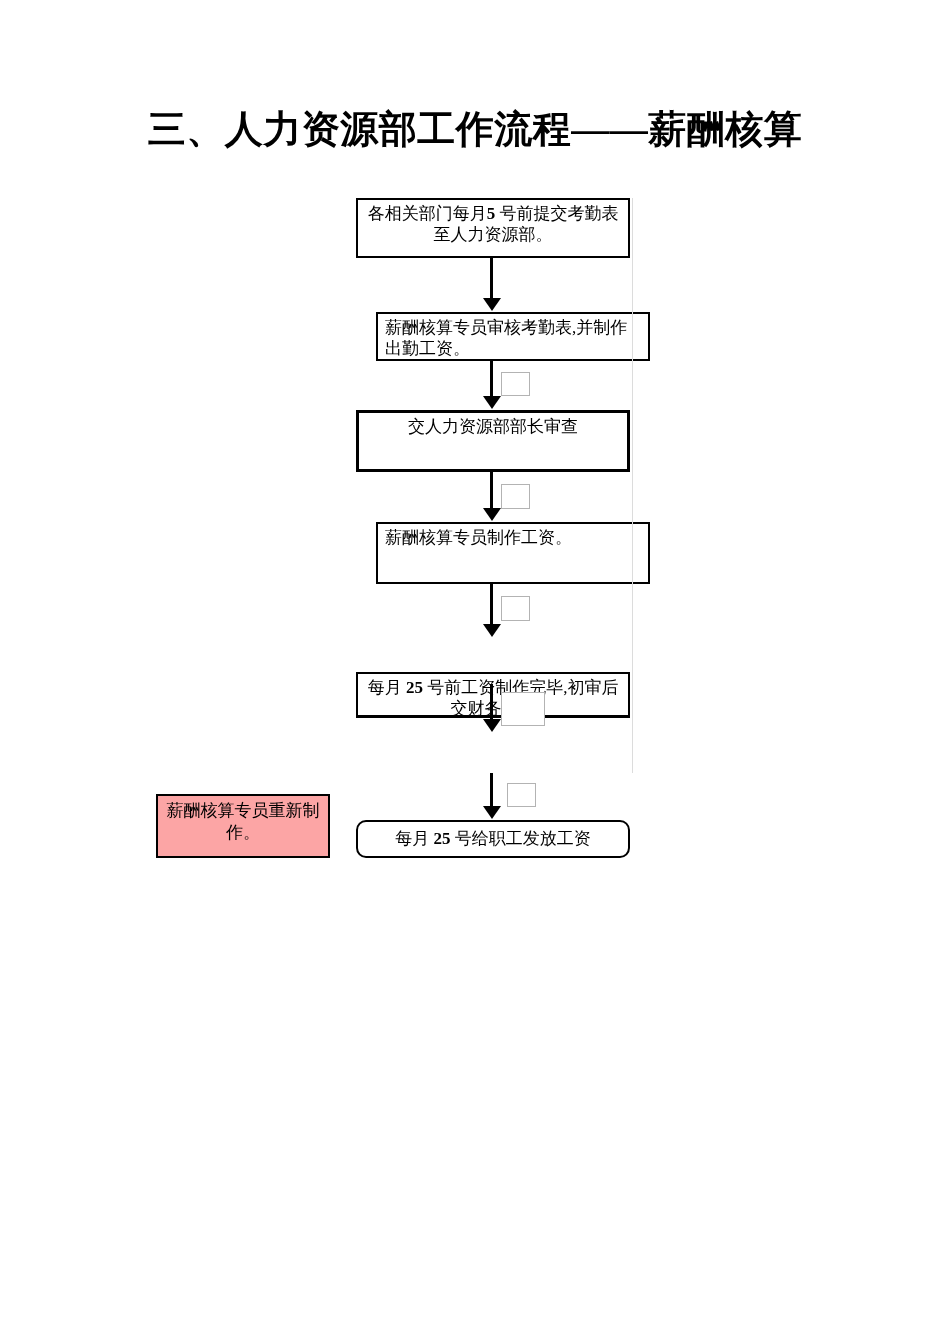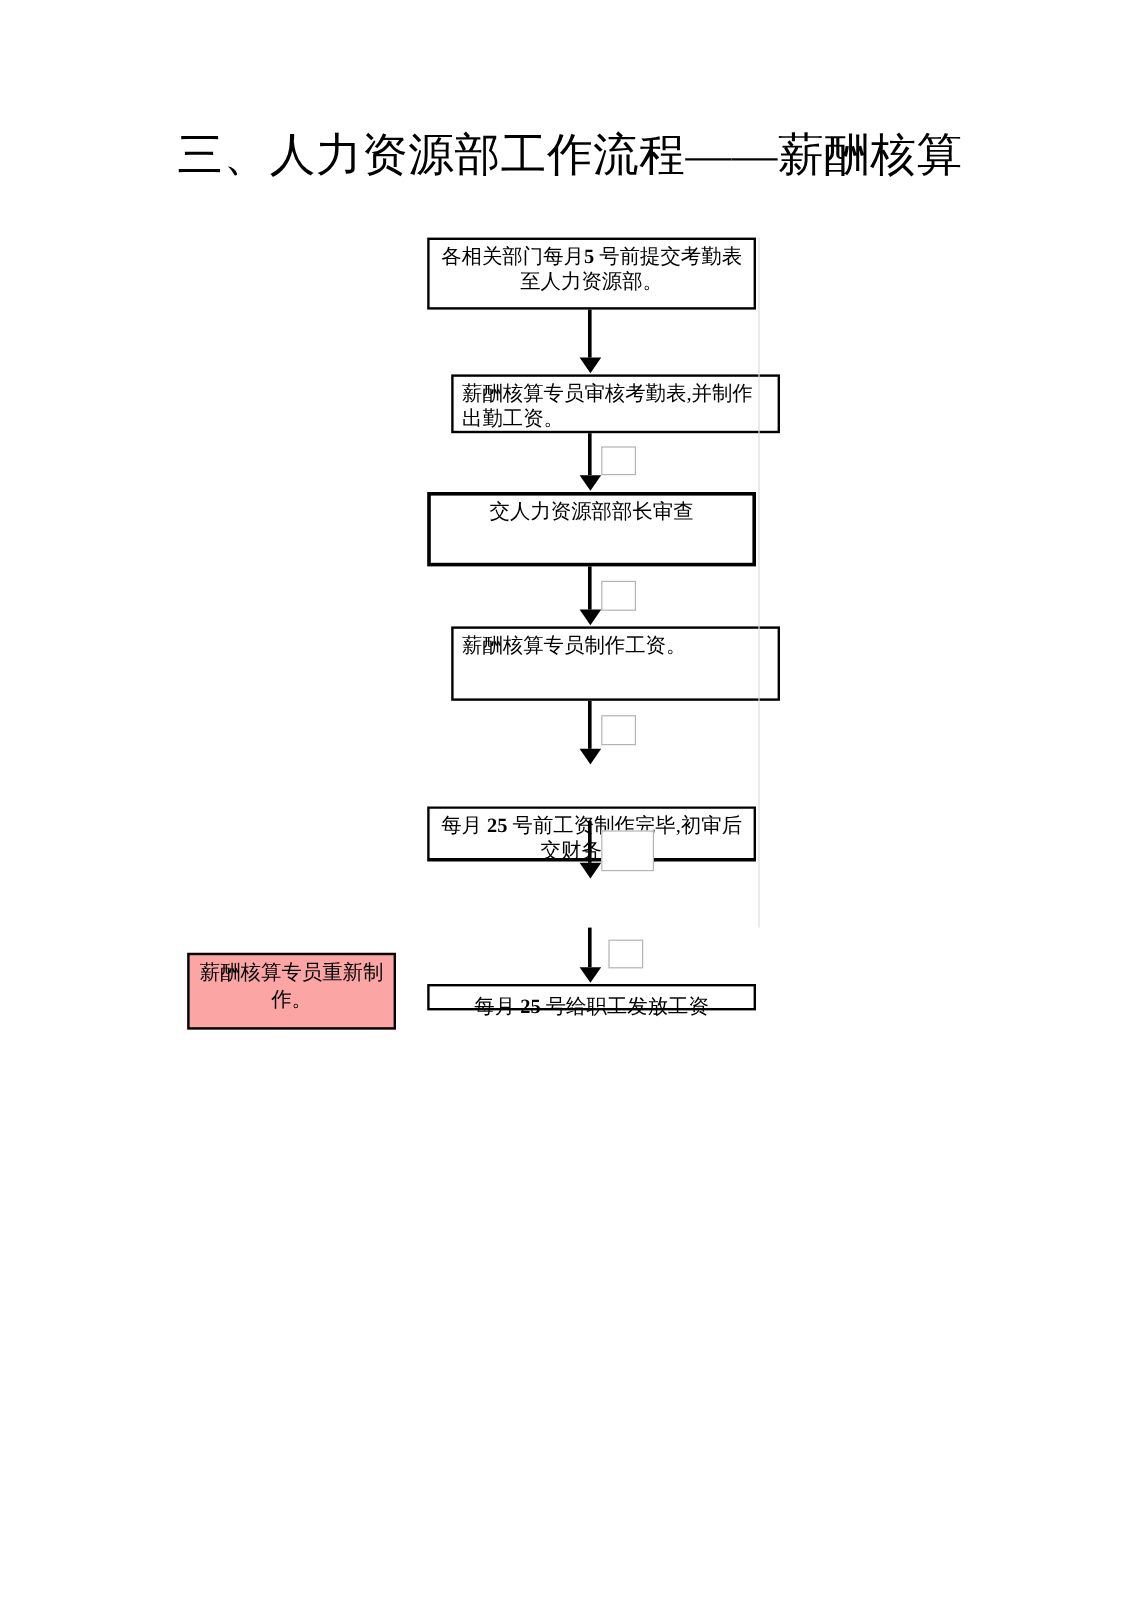--- a/index.html
+++ b/index.html
@@ -16,21 +16,21 @@
     color: #000000;
     overflow: hidden;
   }
   .doc-title {
     position: absolute;
     left: 0;
     top: 104px;
     width: 950px;
     text-align: center;
     font-size: 38px;
-    font-weight: normal;
+    font-weight: bold;
     letter-spacing: 0.5px;
     white-space: nowrap;
   }
   .fbox {
     position: absolute;
     left: 356px;
     width: 274px;
     box-sizing: border-box;
     border: 2px solid #000000;
     background: #ffffff;
@@ -41,21 +41,21 @@
     font-weight: bold;
   }
   .txt-center { text-align: center; padding: 3px 4px; }
   .txt-left   { text-align: left;   padding: 3px 7px; margin-left: 20px; }
   .box-1 { top: 198px; height: 60px; }
   .box-2 { top: 312px; height: 49px; }
   .box-3 { top: 410px; height: 62px; border-width: 3px; }
   .box-4 { top: 522px; height: 62px; }
   .box-5 { top: 672px; height: 46px; border-bottom-width: 3px; }
   .box-6 { top: 733px; height: 40px; padding-top: 5px; }
-  .box-7 { top: 820px; height: 22px; padding-top: 6px; }
+  .box-7 { top: 820px; height: 38px; padding-top: 6px; border-radius: 10px; }
   .side-box {
     position: absolute;
     left: 156px;
     top: 794px;
     width: 174px;
     height: 64px;
     box-sizing: border-box;
     border: 2px solid #000000;
     background: #fca5a5;
     font-size: 17px;

